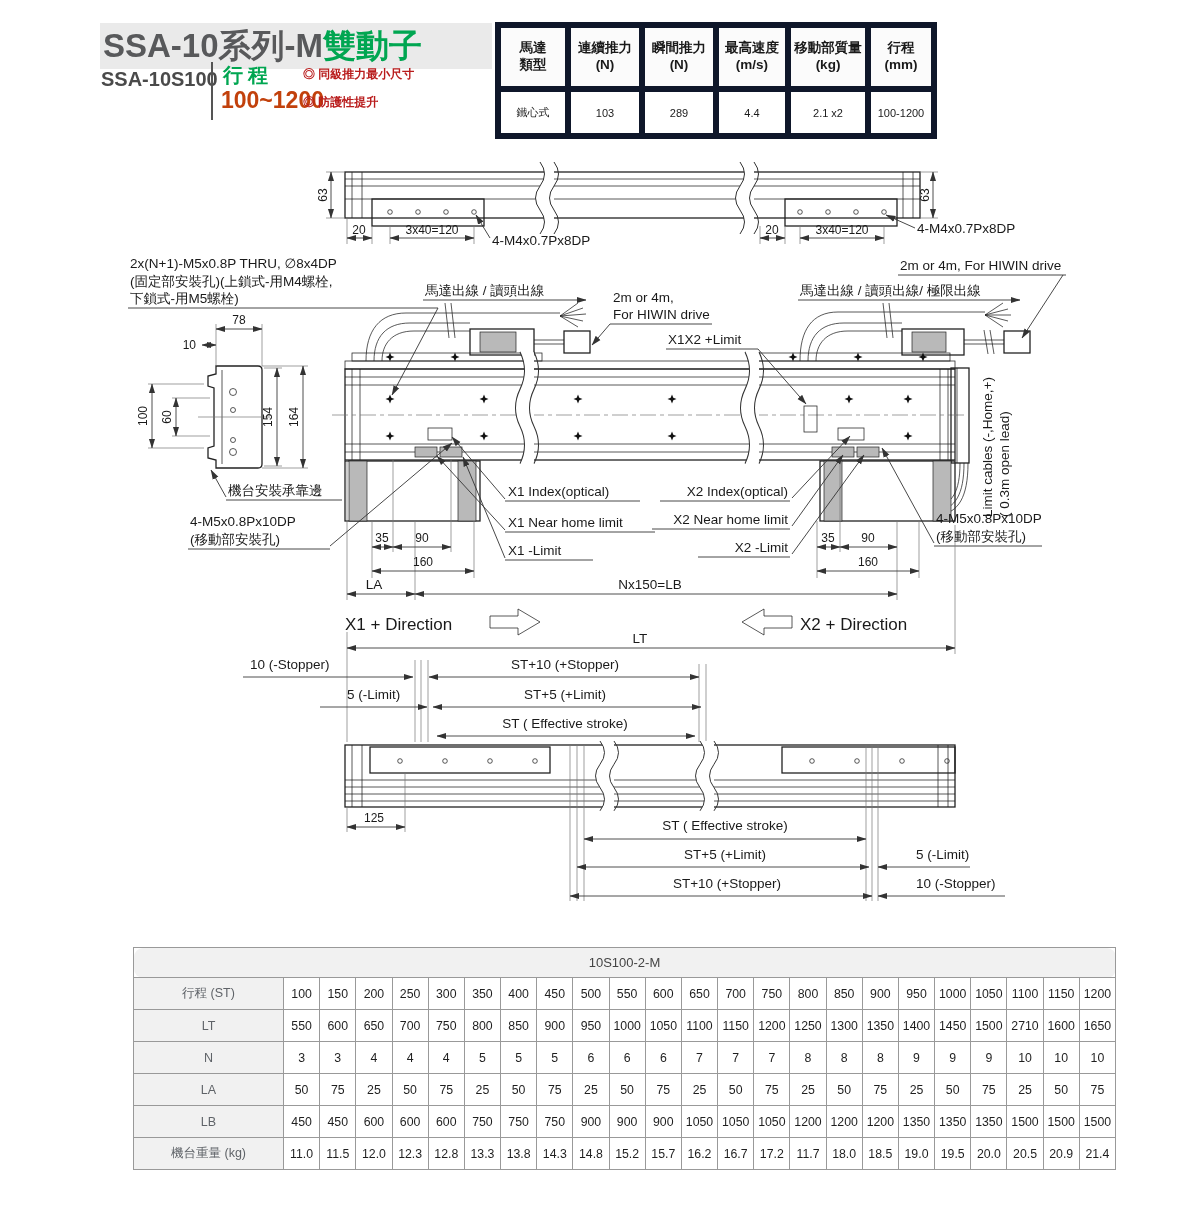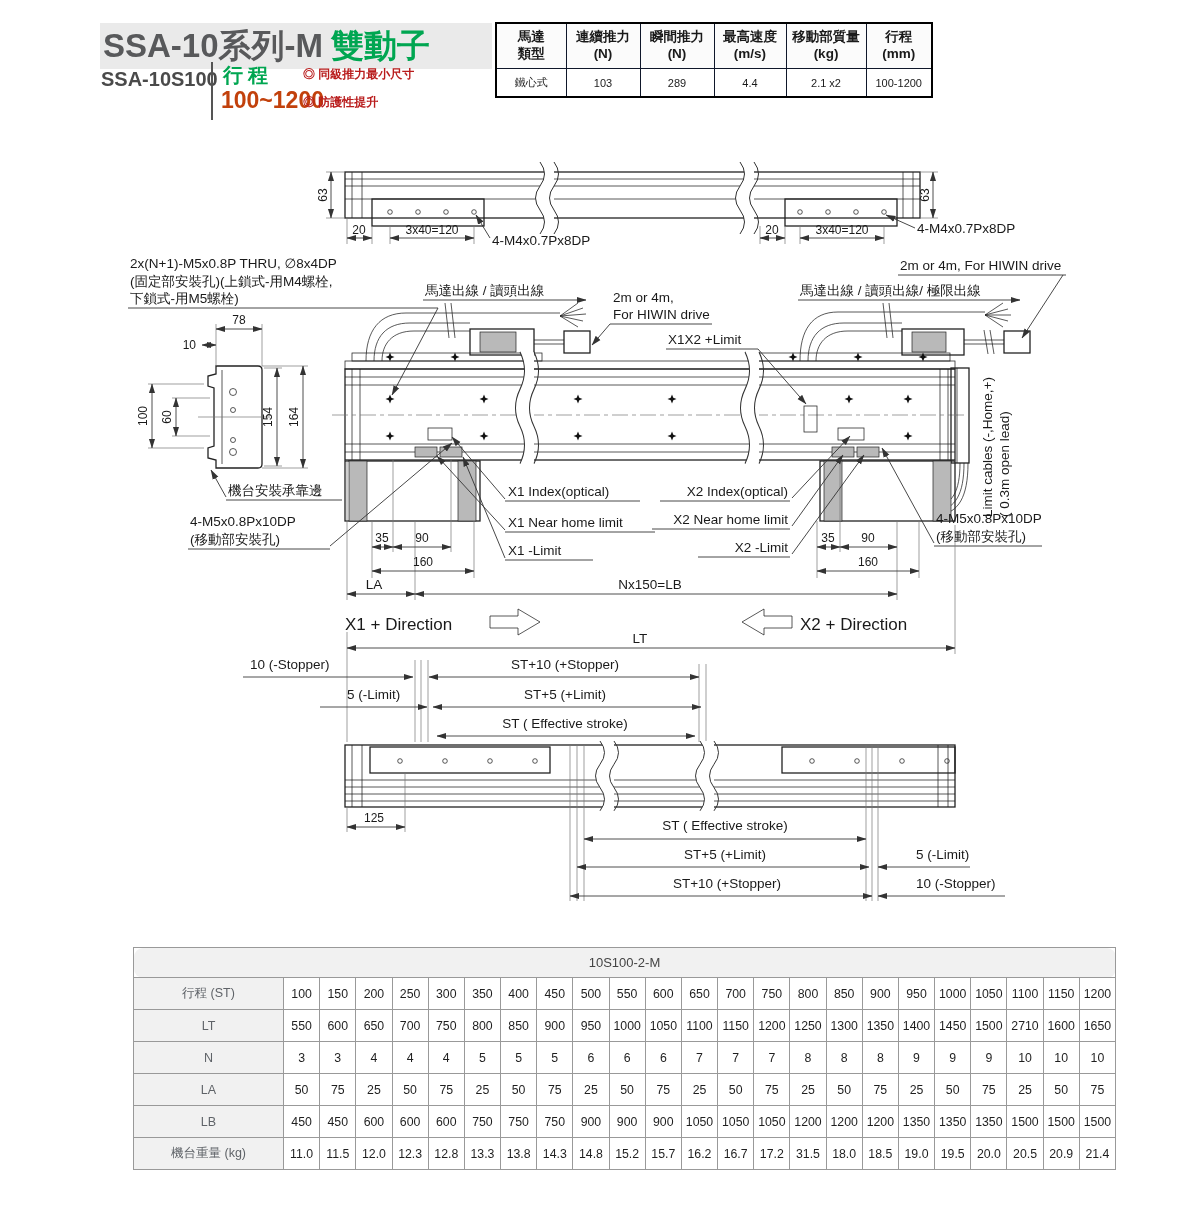--- a/index.html
+++ b/index.html
@@ -1,30 +1,30 @@
 <!DOCTYPE html>
 <html><head>
 <meta charset="utf-8">
 <style>
   html,body{margin:0;padding:0;background:#fff;}
   body{width:1181px;height:1229px;position:relative;font-family:"Liberation Sans",sans-serif;color:#1a1a1a;overflow:hidden;}
   .abs{position:absolute;}
   
   #title-band{left:100px;top:23px;width:392px;height:46px;background:#eaeaea;display:flex;align-items:center;}
   #title-band .t{font-size:33px;font-weight:bold;color:#58595B;letter-spacing:0px;white-space:nowrap;padding-left:3px;}
-  #title-band .g{color:#00A651;margin-left:8px;}
+  #title-band .g{color:#00A651;}
   #model{left:101px;top:68px;font-size:20px;font-weight:bold;color:#4a4a4a;}
   #vdiv{left:211px;top:62px;width:2px;height:58px;background:#555;}
   #stroke-label{left:223px;top:62px;font-size:20px;font-weight:bold;color:#00A651;letter-spacing:5px;}
   #stroke-range{left:221px;top:87px;font-size:23px;font-weight:bold;color:#c2410c;}
   .feature{left:303px;font-size:12px;font-weight:bold;color:#b91c1c;white-space:nowrap;}
   #feat1{top:66px;} #feat2{top:94px;}
   
   #spec-table{position:absolute;left:495px;top:22px;border-collapse:collapse;table-layout:fixed;background:#fff;}
-  #spec-table td{border:1px solid #0f172a;text-align:center;vertical-align:middle;padding:1px 1px;}
+  #spec-table td{border:6px solid #0f172a;text-align:center;vertical-align:middle;padding:8px 1px;}
   #spec-table{border:2px solid #000;}
   #spec-table .h{font-size:13.5px;font-weight:bold;height:42px;line-height:1.25;background:#fbfbfb;}
   #spec-table .v{font-size:11px;height:25px;margin-left:36px;}
   
   #stroke-table{position:absolute;left:133px;top:947px;width:983px;border-collapse:collapse;table-layout:fixed;}
   #stroke-table td{border:1px solid #999;text-align:center;vertical-align:middle;height:31px;font-size:12.3px;color:#1f1f1f;background:#fff;padding:0;}
   #stroke-table td.tt{background:#f1f1f1;color:#444;font-size:13px;height:29px;border-radius:9px;}
   #stroke-table td.lc{background:#f1f1f1;color:#5f6368;font-size:12.5px;}
   
   #drawing{position:absolute;left:0;top:150px;}
@@ -673,21 +673,21 @@
         <td>12.8</td>
         <td>13.3</td>
         <td>13.8</td>
         <td>14.3</td>
         <td>14.8</td>
         <td>15.2</td>
         <td>15.7</td>
         <td>16.2</td>
         <td>16.7</td>
         <td>17.2</td>
-        <td>31.5</td>
+        <td>11.7</td>
         <td>18.0</td>
         <td>18.5</td>
         <td>19.0</td>
         <td>19.5</td>
         <td>20.0</td>
         <td>20.5</td>
         <td>20.9</td>
         <td>21.4</td>
       </tr>
     </tbody>

